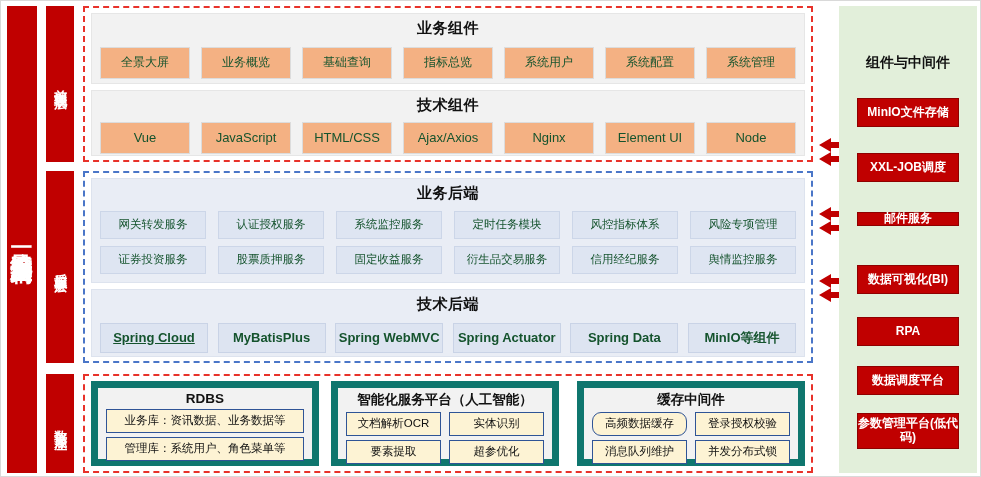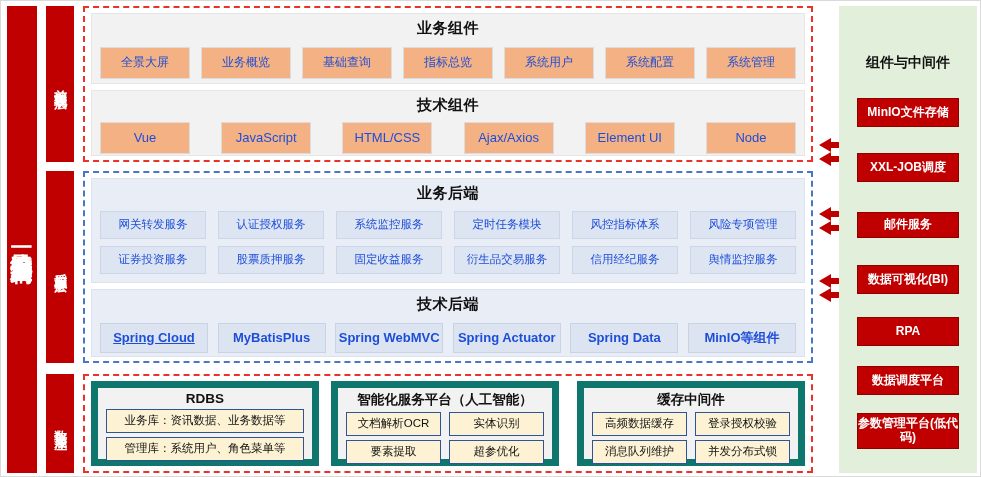--- a/index.html
+++ b/index.html
@@ -80,21 +80,21 @@
   .chip-row{
     display:flex;justify-content:space-between;align-items:center;
     padding:0 8px;box-sizing:border-box;
   }
 
   
   .chip{
     box-sizing:border-box;
     display:flex;align-items:center;justify-content:center;
     text-align:center;
-    font-size:12px;color:#1d4ed8;
+    font-size:12px;color:#14532d;
     line-height:1.15;
   }
   .chip-orange{
     background:#f4b183;border:1px solid #dcdcdc;
     height:32px;
   }
   .chip-orange-tech{font-size:13px;}
   .chip-blue{
     background:#dee5f2;border:1px solid #ccd6e8;
     height:28px;font-size:11.5px;
@@ -168,20 +168,21 @@
       </div>
     </div>
 
     <div class="group" style="left:6px;top:82px;width:714px;height:66px;">
       <div class="group-title group-title-lg">技术组件</div>
       <div class="chip-row" style="margin-top:7px;">
         <div class="chip chip-orange chip-orange-tech" style="width:90px;">Vue</div>
         <div class="chip chip-orange chip-orange-tech" style="width:90px;">JavaScript</div>
         <div class="chip chip-orange chip-orange-tech" style="width:90px;">HTML/CSS</div>
         <div class="chip chip-orange chip-orange-tech" style="width:90px;">Ajax/Axios</div>
+        <div class="chip chip-orange chip-orange-tech" style="width:90px;">Nginx</div>
         <div class="chip chip-orange chip-orange-tech" style="width:90px;">Element UI</div>
         <div class="chip chip-orange chip-orange-tech" style="width:90px;">Node</div>
       </div>
     </div>
   </div>
 
   <div class="layer-box layer-back">
 
     <div class="group group-blue" style="left:6px;top:5px;width:714px;height:105px;">
       <div class="group-title group-title-lg">业务后端</div>
@@ -241,21 +242,21 @@
           <div class="chip chip-cream" style="flex:1;">要素提取</div>
           <div class="chip chip-cream" style="flex:1;">超参优化</div>
         </div>
       </div>
     </div>
 
     <div class="df-panel" style="left:492px;top:5px;width:228px;height:85px;">
       <div class="df-title">缓存中间件</div>
       <div class="df-rows">
         <div class="df-row">
-          <div class="chip chip-cream" style="flex:1;">高频数据缓存</div>
+          <div class="chip chip-cream" style="flex:1;border-radius:9px;">高频数据缓存</div>
           <div class="chip chip-cream" style="flex:1;">登录授权校验</div>
         </div>
         <div class="df-row">
           <div class="chip chip-cream" style="flex:1;">消息队列维护</div>
           <div class="chip chip-cream" style="flex:1;">并发分布式锁</div>
         </div>
       </div>
     </div>
   </div>
 
@@ -276,20 +277,20 @@
       <path d="M2 8 L14 1 L14 5 L45 5 L45 11 L14 11 L14 15 Z" fill="#c00000"></path>
       <path d="M2 22 L14 15 L14 19 L45 19 L45 25 L14 25 L14 29 Z" fill="#c00000"></path>
     </svg>
   </div>
 
   <div class="right-panel">
     <div class="right-title">组件与中间件</div>
 
     <div class="rp-box" style="top:92px;height:29px;">MinIO文件存储</div>
     <div class="rp-box" style="top:147px;height:29px;">XXL-JOB调度</div>
-    <div class="rp-box" style="top:206px;height:26px;text-align:center;">邮件服务</div>
+    <div class="rp-box" style="top:206px;height:14px;text-align:center;">邮件服务</div>
     <div class="rp-box" style="top:259px;height:29px;">数据可视化(BI)</div>
     <div class="rp-box" style="top:311px;height:29px;">RPA</div>
     <div class="rp-box" style="top:360px;height:29px;">数据调度平台</div>
     <div class="rp-box" style="top:407px;height:36px;">参数管理平台(低代码)</div>
   </div>
 
 </div>
 
 </body></html>

